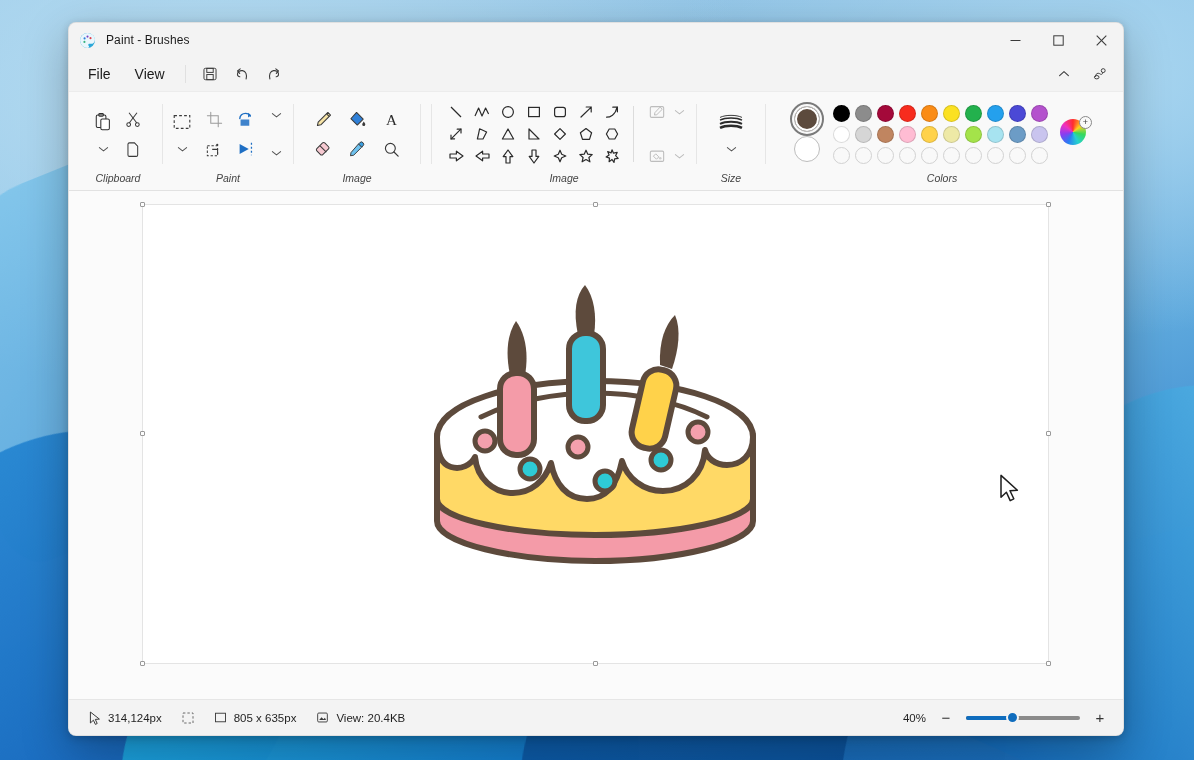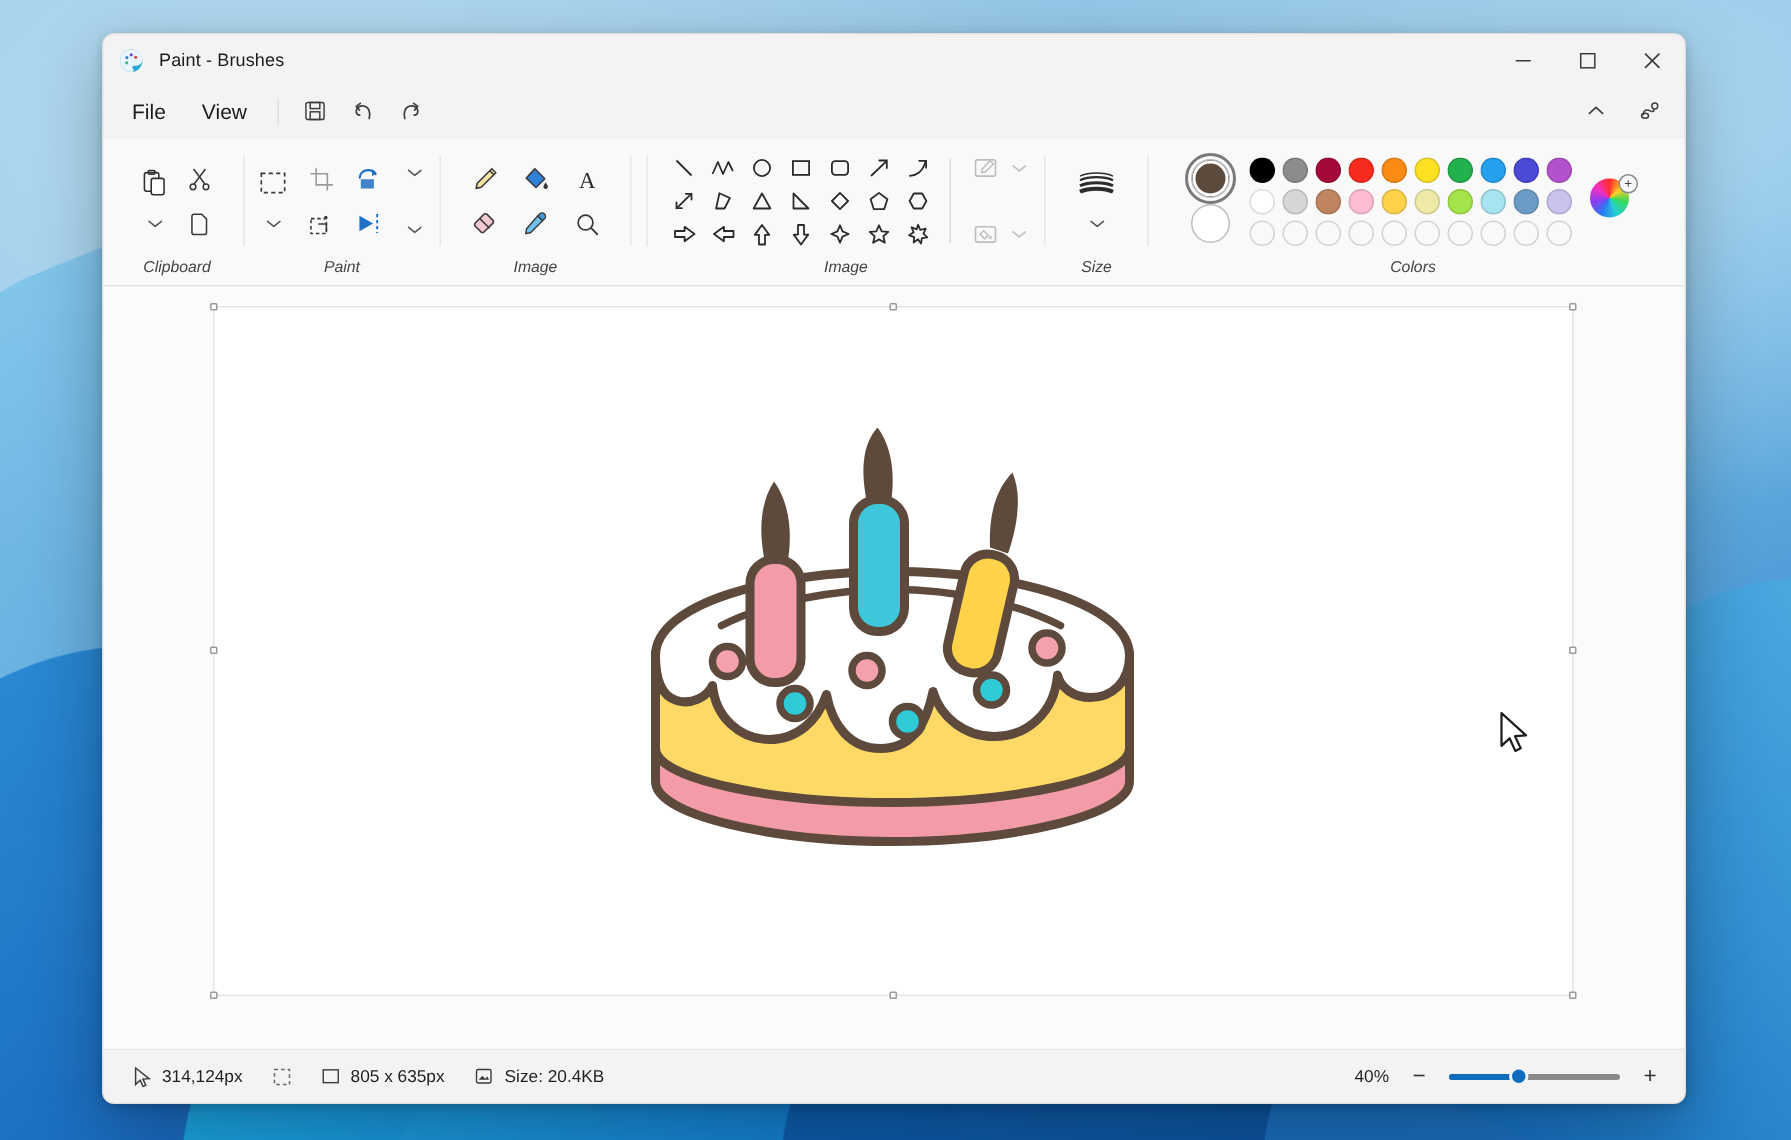--- a/index.html
+++ b/index.html
@@ -784,21 +784,21 @@
       <svg width="13" height="13" viewBox="0 0 14 14">
         <rect x="1.6" y="2.4" width="10.8" height="9.2" fill="none" stroke="#3a3a3a" stroke-width="1"></rect>
       </svg>
       <span>805  x  635px</span>
     </div>
     <div class="st-item">
       <svg width="13" height="13" viewBox="0 0 14 14">
         <rect x="1.8" y="2.2" width="10.4" height="9.6" rx="1.2" fill="none" stroke="#3a3a3a" stroke-width="1"></rect>
         <path d="M3.4 9.6 6 6.6l2 2.2 1.6-1.6 1.2 2.4z" fill="#3a3a3a"></path>
       </svg>
-      <span>Size: 20.4KB</span>
+      <span>View: 20.4KB</span>
     </div>
 
     <div class="st-spacer"></div>
 
     <div class="zoom-controls">
       <span class="zoom-pct">40%</span>
       <div class="zbtn">−</div>
       <div class="slider">
         <div class="track"></div>
         <div class="fill" id="zoom-fill" style="width: 40%;"></div>

